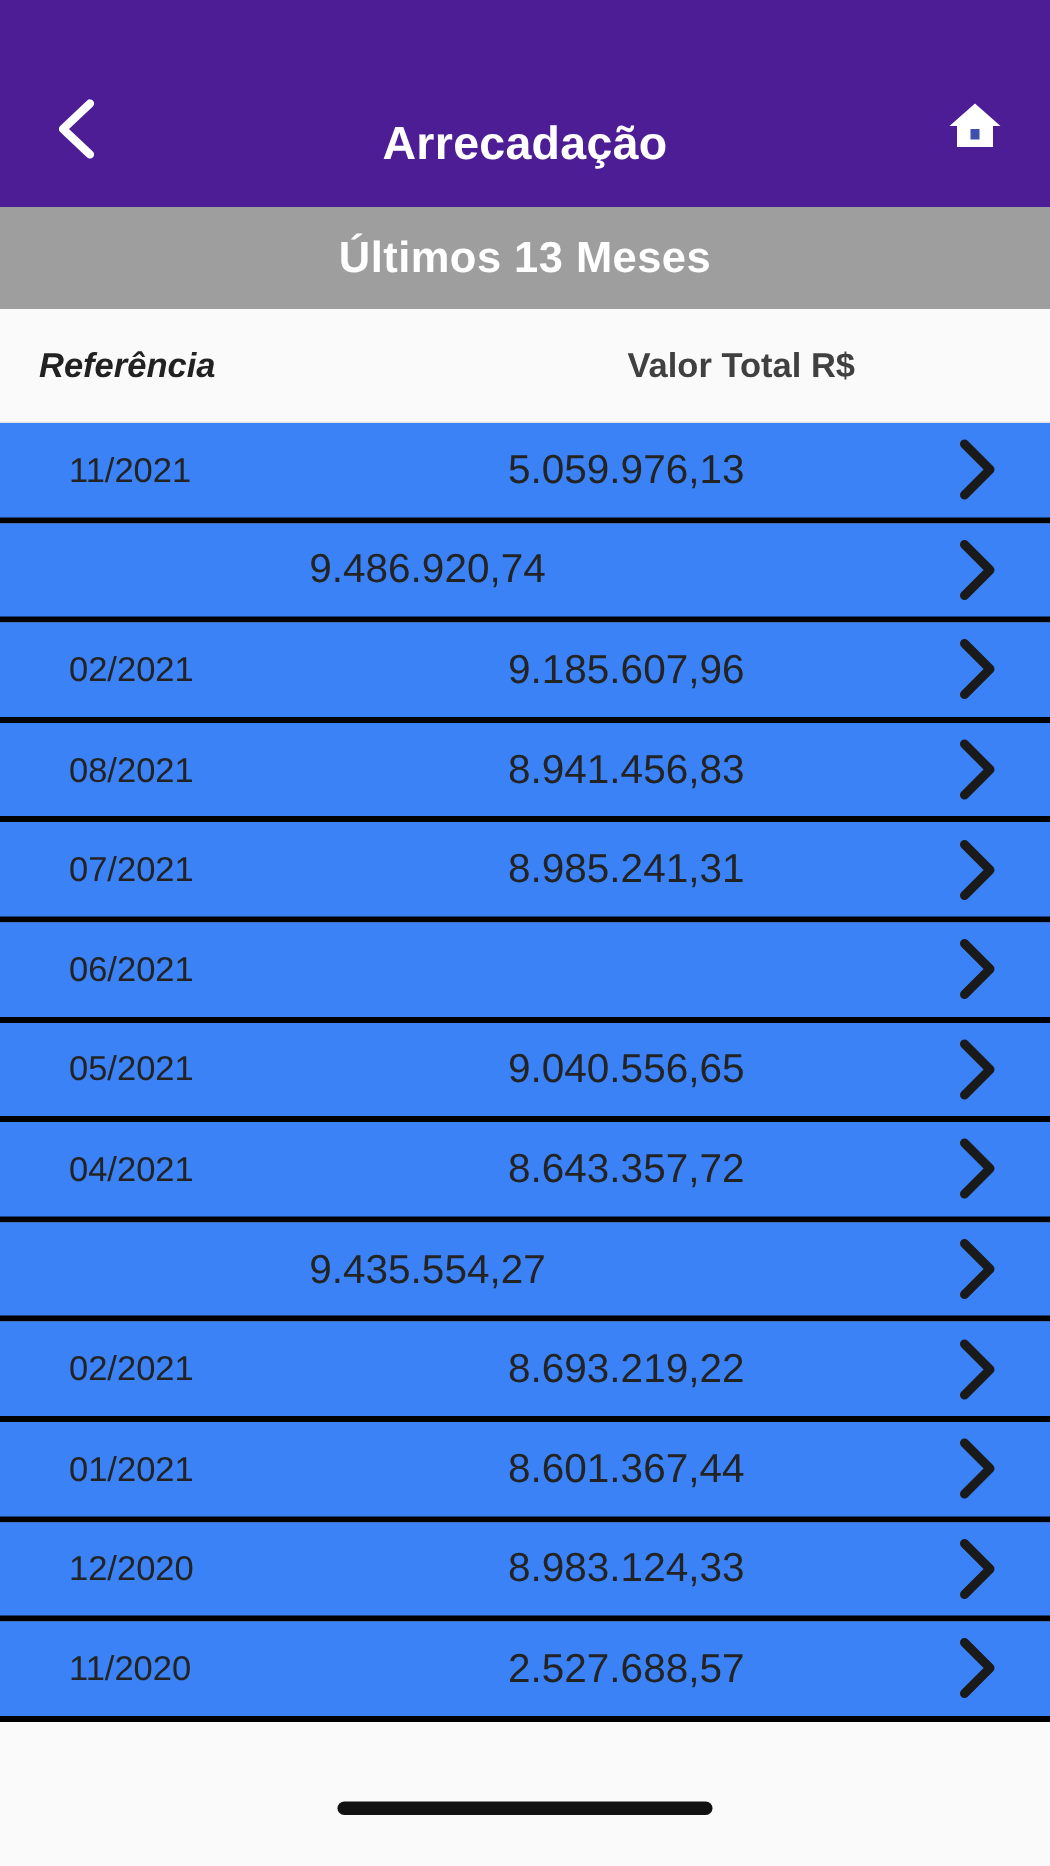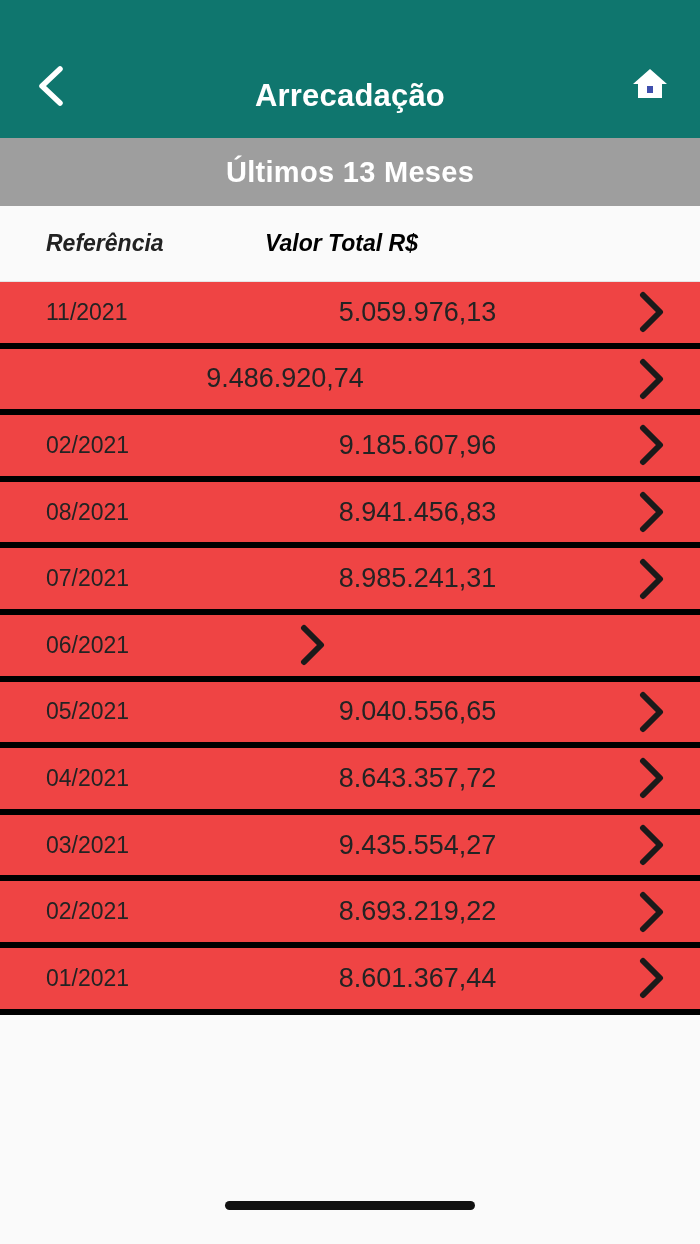--- a/index.html
+++ b/index.html
@@ -15,21 +15,21 @@
     height: 1244px;
     position: relative;
     display: flex;
     flex-direction: column;
     background: #fafafa;
     overflow: hidden;
   }
 
   
   .appbar {
-    background: #0f766e;
+    background: #4c1d95;
     height: 138px;
     flex: 0 0 138px;
     display: flex;
     align-items: flex-end;
     padding: 0 26px 28px 26px;
     position: relative;
   }
   .appbar-title {
     position: absolute;
     left: 0; right: 0;
@@ -88,49 +88,49 @@
   }
   .table-head {
     display: flex;
     align-items: center;
     height: 76px;
     border-bottom: 1px solid #e4e4e4;
     background: #fafafa;
   }
   .col-ref {
     width: 265px;
-    padding-left: 46px;
+    padding-left: 26px;
     font-size: 23px;
     font-style: italic;
     font-weight: bold;
     color: #222222;
   }
   .col-val {
     flex: 1;
-    text-align: left;
+    text-align: right;
     padding-right: 34px;
     font-size: 23px;
-    font-style: italic;
     font-weight: bold;
-    color: #000000;
+    color: #404040;
   }
   .col-arrow {
     width: 96px;
     display: flex;
     align-items: center;
     justify-content: center;
   }
 
   .row {
     display: flex;
     align-items: center;
     height: 66.6px;
-    border-bottom: 6px solid #000000;
-    background: #ef4444;
+    border-bottom: 4px solid #000000;
+    background: #3b82f6;
     cursor: pointer;
+    justify-content: space-between;
   }
   .row .cell-ref {
     width: 265px;
     padding-left: 46px;
     font-size: 23px;
     color: #232323;
   }
   .row .cell-val {
     flex: 1;
     text-align: center;
@@ -282,21 +282,20 @@
           <div class="cell-val">8.643.357,72</div>
           <div class="cell-arrow">
             <span>
               <svg class="chev" width="30" height="42" viewBox="0 0 30 42" fill="none" xmlns="http://www.w3.org/2000/svg">
                 <path d="M6 4 L23 21 L6 38" stroke="#1a1a1a" stroke-width="6" stroke-linecap="round" stroke-linejoin="round"></path>
               </svg>
             </span>
           </div>
         </div>
         <div class="row">
-          <div class="cell-ref">03/2021</div>
           <div class="cell-val">9.435.554,27</div>
           <div class="cell-arrow">
             <span>
               <svg class="chev" width="30" height="42" viewBox="0 0 30 42" fill="none" xmlns="http://www.w3.org/2000/svg">
                 <path d="M6 4 L23 21 L6 38" stroke="#1a1a1a" stroke-width="6" stroke-linecap="round" stroke-linejoin="round"></path>
               </svg>
             </span>
           </div>
         </div>
         <div class="row">
@@ -306,20 +305,42 @@
             <span>
               <svg class="chev" width="30" height="42" viewBox="0 0 30 42" fill="none" xmlns="http://www.w3.org/2000/svg">
                 <path d="M6 4 L23 21 L6 38" stroke="#1a1a1a" stroke-width="6" stroke-linecap="round" stroke-linejoin="round"></path>
               </svg>
             </span>
           </div>
         </div>
         <div class="row">
           <div class="cell-ref">01/2021</div>
           <div class="cell-val">8.601.367,44</div>
+          <div class="cell-arrow">
+            <span>
+              <svg class="chev" width="30" height="42" viewBox="0 0 30 42" fill="none" xmlns="http://www.w3.org/2000/svg">
+                <path d="M6 4 L23 21 L6 38" stroke="#1a1a1a" stroke-width="6" stroke-linecap="round" stroke-linejoin="round"></path>
+              </svg>
+            </span>
+          </div>
+        </div>
+        <div class="row">
+          <div class="cell-ref">12/2020</div>
+          <div class="cell-val">8.983.124,33</div>
+          <div class="cell-arrow">
+            <span>
+              <svg class="chev" width="30" height="42" viewBox="0 0 30 42" fill="none" xmlns="http://www.w3.org/2000/svg">
+                <path d="M6 4 L23 21 L6 38" stroke="#1a1a1a" stroke-width="6" stroke-linecap="round" stroke-linejoin="round"></path>
+              </svg>
+            </span>
+          </div>
+        </div>
+        <div class="row">
+          <div class="cell-ref">11/2020</div>
+          <div class="cell-val">2.527.688,57</div>
           <div class="cell-arrow">
             <span>
               <svg class="chev" width="30" height="42" viewBox="0 0 30 42" fill="none" xmlns="http://www.w3.org/2000/svg">
                 <path d="M6 4 L23 21 L6 38" stroke="#1a1a1a" stroke-width="6" stroke-linecap="round" stroke-linejoin="round"></path>
               </svg>
             </span>
           </div>
         </div>
       </div>
 

